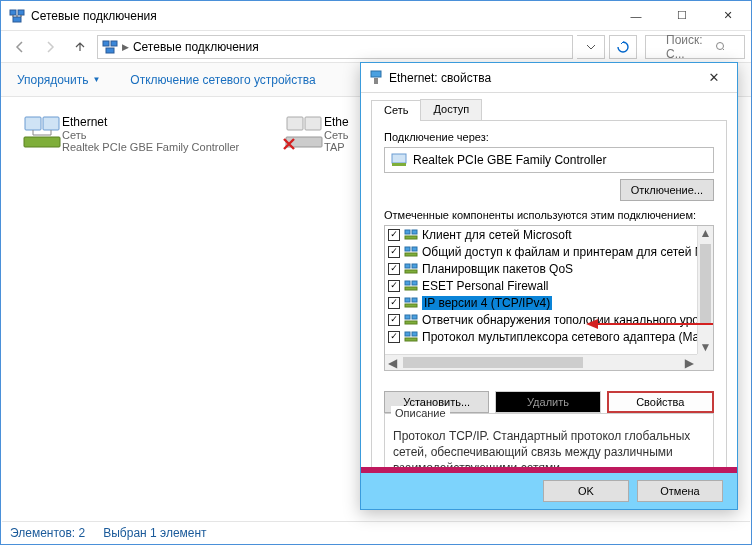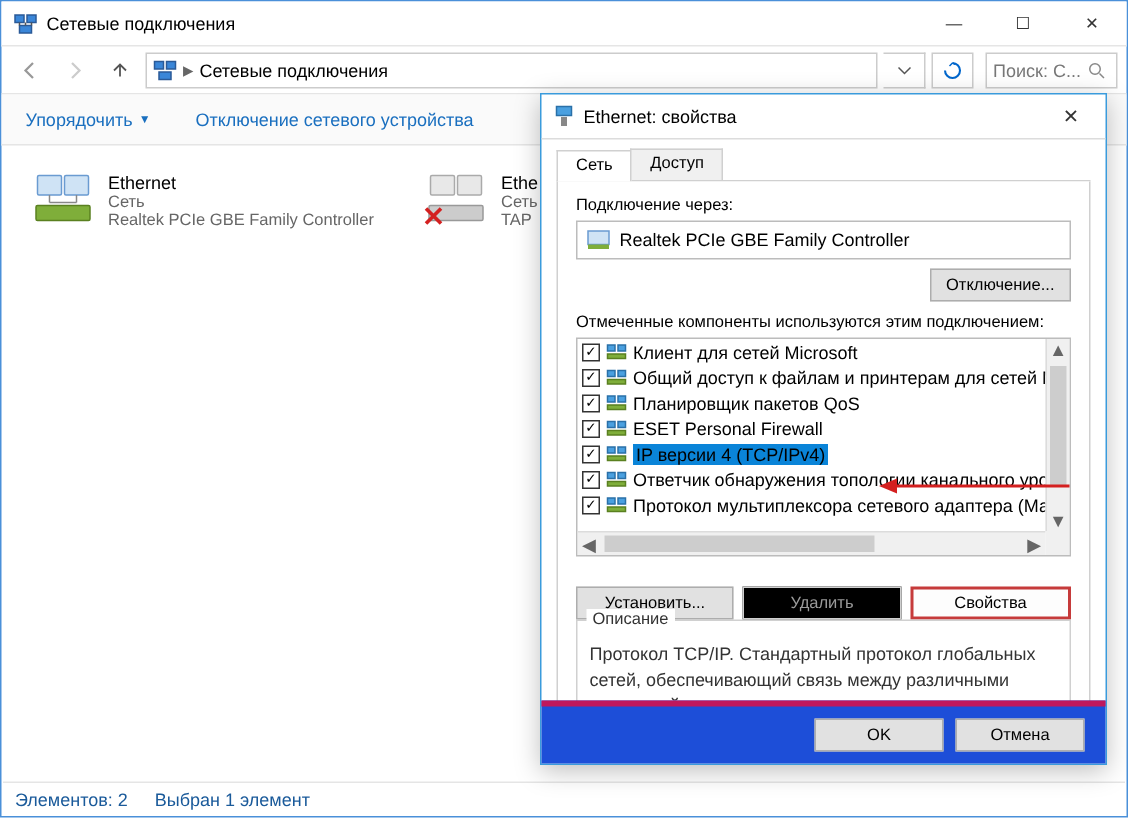--- a/index.html
+++ b/index.html
@@ -13,28 +13,28 @@
 .win-controls { display: flex; height: 100%; }
 .win-controls div { width: 46px; display: flex; align-items: center; justify-content: center; color: #333; font-size: 11px; font-family: "Segoe UI Symbol", sans-serif; }
 
 .nav-row { height: 32px; display: flex; align-items: center; padding: 0 6px; border-bottom: 1px solid #e5e5e5; gap: 4px; }
 .nav-btn { width: 26px; height: 26px; display: flex; align-items: center; justify-content: center; color: #999; border-radius: 2px; }
 .breadcrumb-box { flex: 1; height: 24px; border: 1px solid #ccc; display: flex; align-items: center; padding: 0 4px; gap: 4px; background: #fff; }
 .breadcrumb-box .bc-icon { width: 16px; height: 16px; }
 .breadcrumb-box .sep { color: #666; font-size: 9px; }
 .breadcrumb-txt { color: #000; }
 .refresh-cell { width: 28px; height: 24px; border: 1px solid #ccc; border-left: none; display: flex; align-items: center; justify-content: center; color: #0066cc; }
-.search-box { width: 88px; height: 24px; border: 1px solid #ccc; margin-left: 4px; display: flex; align-items: center; padding: 0 4px; color: #777; gap: 4px; }
+.search-box { width: 100px; height: 24px; border: 1px solid #ccc; margin-left: 4px; display: flex; align-items: center; padding: 0 20px; color: #777; gap: 4px; }
 
 .cmdbar { height: 34px; display: flex; align-items: center; padding: 0 10px; gap: 18px; border-bottom: 1px solid #e5e5e5; background: #fafafa; }
 .cmdbar span.cmd { color: #1a6fbf; cursor: default; padding: 4px 6px; display: flex; align-items: center; gap: 4px; }
 .cmdbar .drop { font-size: 8px; color: #1a6fbf; }
 
 .content-area { position: absolute; top: 98px; left: 1px; right: 1px; bottom: 24px; background: #fff; padding: 12px 16px; }
-.conn-item { display: flex; gap: 10px; width: 250px; padding: 4px; }
+.conn-item { display: flex; width: 250px; padding: 4px; }
 .conn-item .nic-icon { width: 40px; height: 38px; flex: none; }
 .conn-item .lines .l1 { color: #000; font-size: 12px; }
 .conn-item .lines .l2, .conn-item .lines .l3 { color: #666; font-size: 11px; }
 .conn-item.second { position: absolute; left: 278px; top: 12px; width: 120px; }
 .red-x { position: absolute; left: 280px; top: 38px; width: 14px; height: 14px; }
 
 .statusbar { position: absolute; left: 1px; right: 1px; bottom: 1px; height: 22px; background: #fff; border-top: 1px solid #e5e5e5; display: flex; align-items: center; padding: 0 8px; gap: 18px; color: #1a5a9a; font-size: 11px; }
 
 
 .dialog { position: absolute; left: 360px; top: 62px; width: 378px; height: 448px; border: 1px solid #3a9bdc; background: #fff; box-shadow: 0 4px 16px rgba(0,0,0,0.25); }
@@ -63,21 +63,21 @@
 .vscroll { position: absolute; right: 0; top: 0; bottom: 16px; width: 16px; background: #f0f0f0; border-left: 1px solid #dcdcdc; display: flex; flex-direction: column; align-items: center; justify-content: space-between; font-size: 8px; color: #666; }
 .vscroll .thumb { position: absolute; left: 2px; right: 2px; top: 18px; height: 80px; background: #cdcdcd; }
 .hscroll { position: absolute; left: 0; right: 16px; bottom: 0; height: 16px; background: #f0f0f0; border-top: 1px solid #dcdcdc; display: flex; align-items: center; justify-content: space-between; font-size: 8px; color: #666; padding: 0 3px; }
 .hscroll .thumb { position: absolute; top: 2px; bottom: 2px; left: 18px; width: 180px; background: #cdcdcd; }
 .corner { position: absolute; right: 0; bottom: 0; width: 16px; height: 16px; background: #f0f0f0; }
 .arrow-annot { position: absolute; right: -3px; top: 91px; pointer-events: none; }
 .three-btns { display: flex; gap: 6px; margin-top: 20px; }
 .three-btns .winbtn { flex: 1; min-width: 0; }
 .group-frame { border: 1px solid #d0d0d0; padding: 14px 8px 8px 8px; position: relative; font-size: 11px; color: #333; line-height: 1.35; }
 .group-frame .legend { position: absolute; top: -8px; left: 6px; background: #fff; padding: 0 4px; font-size: 11px; }
-.dlg-footer { position: absolute; left: 0; right: 0; bottom: 0; height: 42px; display: flex; align-items: center; justify-content: flex-end; gap: 8px; padding: 0 14px; background: #1d4ed8; border-top: 4px solid #be185d; }
+.dlg-footer { position: absolute; left: 0; right: 0; bottom: 0; height: 42px; display: flex; align-items: center; justify-content: flex-end; gap: 8px; padding: 0 14px; background: #7dd3fc; border-top: 6px solid #be185d; }
 
 
 svg { display: block; }
 </style>
 </head>
 <body>
 
 <div class="parent-window">
 
   <div class="titlebar">

